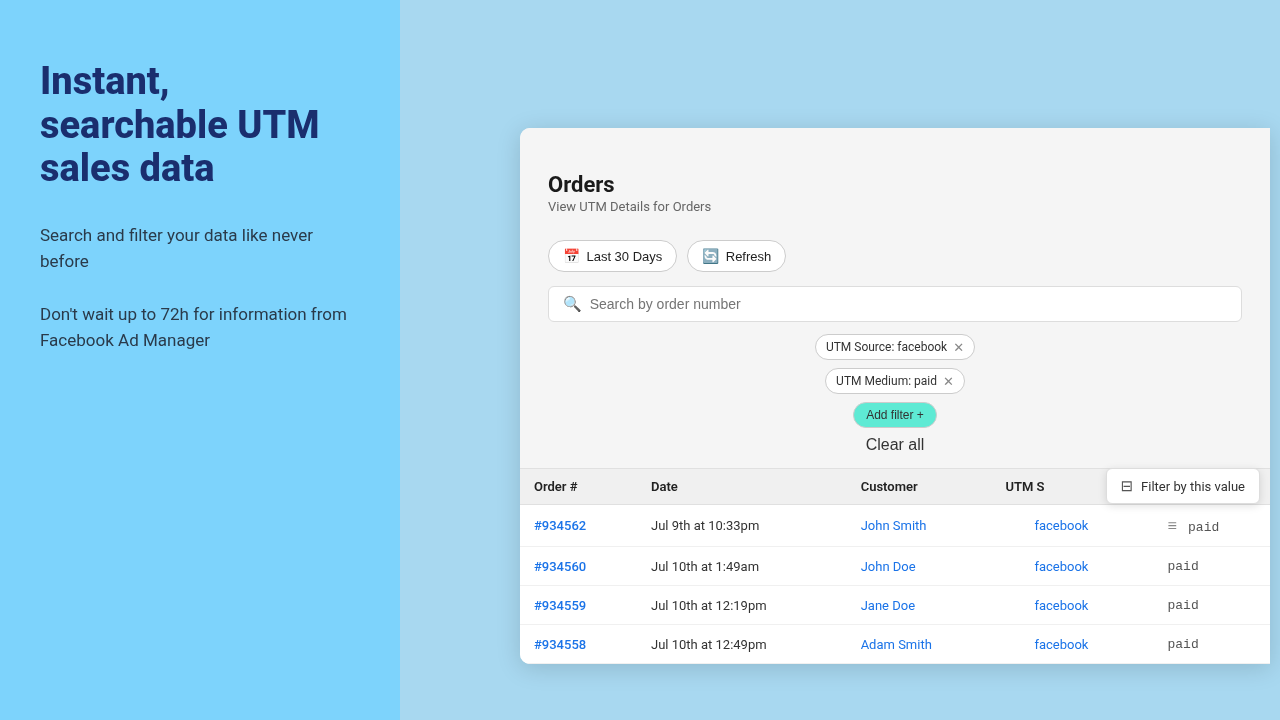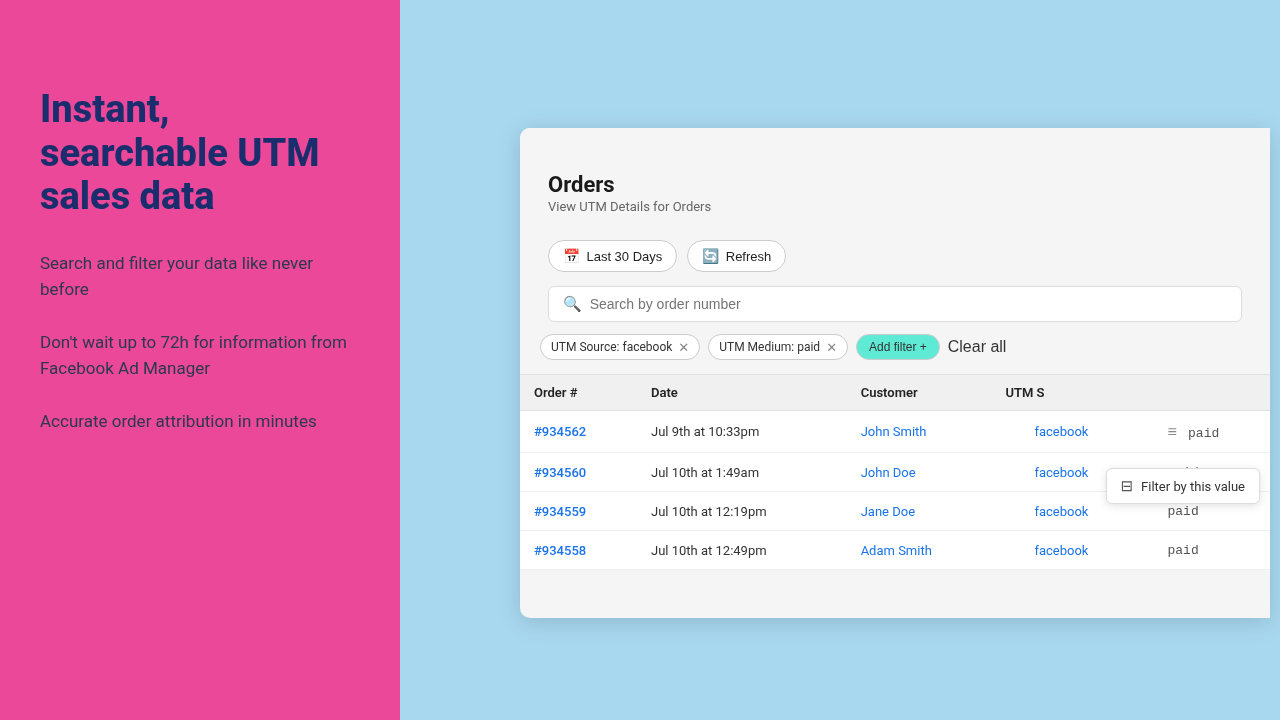--- a/index.html
+++ b/index.html
@@ -8,22 +8,22 @@
       height: 720px;
       font-family: -apple-system, BlinkMacSystemFont, 'Segoe UI', Roboto, sans-serif;
       display: flex;
       overflow: hidden;
     }
 
     
     .left-panel {
       width: 400px;
       min-width: 400px;
-      background: #ec4899;
-      padding: 88px 40px;
+      background: #7dd3fc;
+      padding: 60px 40px;
       display: flex;
       flex-direction: column;
       justify-content: flex-start;
     }
 
     .left-panel .headline {
       font-size: 38px;
       font-weight: 800;
       color: #1a2e6e;
       line-height: 1.15;
@@ -123,22 +123,23 @@
       color: #888;
       background: transparent;
       width: 100%;
     }
 
     
     .filter-row {
       display: flex;
       align-items: center;
       gap: 8px;
-      padding: 0 28px 14px 20px;
+      padding: 0 28px 14px 28px;
       flex-wrap: wrap;
+      flex-direction: column;
     }
 
     .filter-chip {
       display: flex;
       align-items: center;
       gap: 6px;
       padding: 5px 10px;
       border: 1.5px solid #ccc;
       border-radius: 20px;
       background: #fff;
@@ -259,21 +260,20 @@
       gap: 4px;
     }
   </style>
 </head>
 <body>
 
 <div class="left-panel">
   <h1 class="headline">Instant, searchable UTM sales data</h1>
   <p class="subtext">Search and filter your data like never before</p>
   <p class="subtext">Don't wait up to 72h for information from Facebook Ad Manager</p>
-  <p class="subtext">Accurate order attribution in minutes</p>
 </div>
 
 <div class="right-panel">
 
   <div class="orders-window">
 
     <div class="orders-header">
       <div class="orders-title">Orders</div>
       <div class="orders-subtitle">View UTM Details for Orders</div>
     </div>

